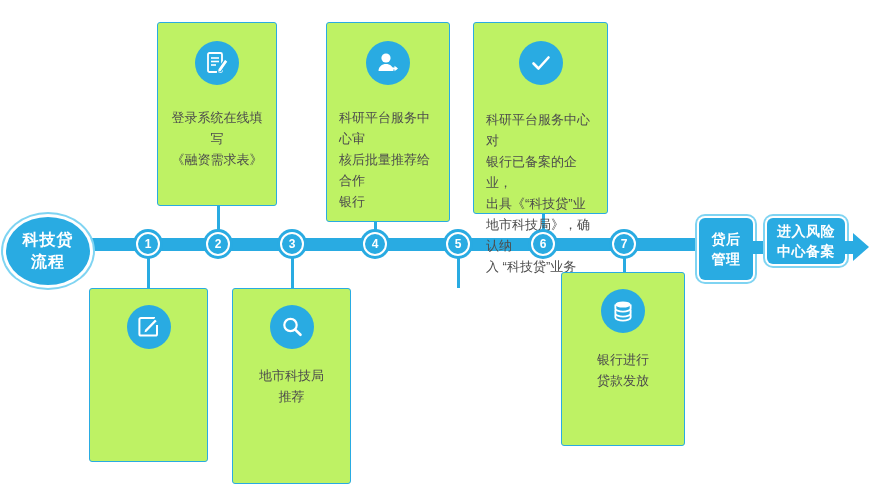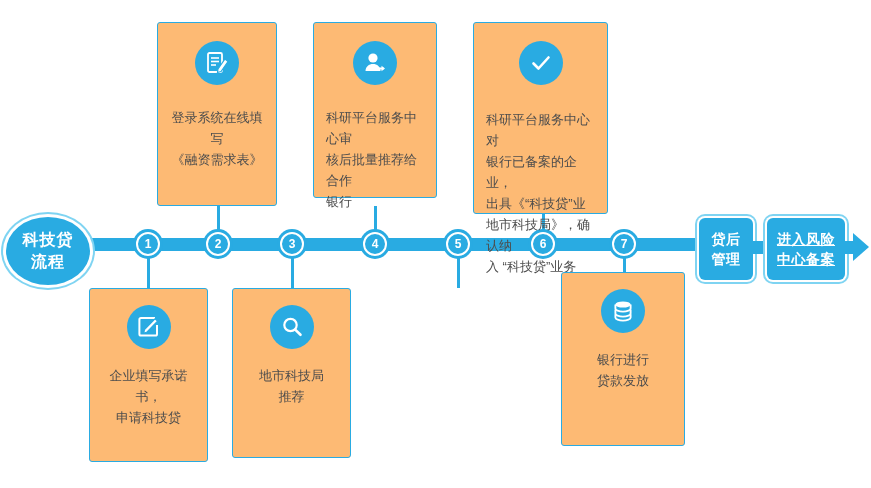--- a/index.html
+++ b/index.html
@@ -40,21 +40,21 @@
   .node i{
     position:relative;z-index:2;font-style:normal;color:#ffffff;
     font-size:12px;font-weight:bold;line-height:1;
   }
 
   .stem{position:absolute;width:3px;background:#29abe2;}
 
   
   .card{
     position:absolute;box-sizing:border-box;
-    border:1px solid #29abe2;background:#fdba74;border-radius:3px;
+    border:1px solid #29abe2;background:#bef264;border-radius:3px;
   }
   .card .icon{
     position:absolute;left:50%;transform:translateX(-50%);
     width:44px;height:44px;border-radius:50%;background:#29abe2;
     display:flex;align-items:center;justify-content:center;
   }
   .card .icon svg{display:block;}
   .card .txt{
     position:absolute;left:12px;right:12px;
     color:#4d4d4d;font-size:13px;line-height:1.62;
@@ -131,21 +131,21 @@
         <line x1="7" y1="8" x2="15" y2="8" stroke="#fff" stroke-width="1.6"></line>
         <line x1="7" y1="11.5" x2="15" y2="11.5" stroke="#fff" stroke-width="1.6"></line>
         <line x1="7" y1="15" x2="12" y2="15" stroke="#fff" stroke-width="1.6"></line>
         <path d="M14 19 L21 9 L24 11.5 L17 21.5 L13.5 22.5 Z" fill="#fff" stroke="#29abe2" stroke-width="1.2"></path>
       </svg>
     </div>
     <div class="txt center" style="top:84px;">登录系统在线填写
 《融资需求表》</div>
   </div>
 
-  <div class="card" style="left:313px;top:22px;width:124px;height:176px;">
+  <div class="card" style="left:326px;top:22px;width:124px;height:200px;">
     <div class="icon" style="top:18px;">
       <svg width="26" height="26" viewBox="0 0 26 26">
         <circle cx="11" cy="8" r="4.6" fill="#fff"></circle>
         <path d="M3.5 21c0-4.3 3.4-7 7.5-7s7.5 2.7 7.5 7z" fill="#fff"></path>
         <path d="M15 18.5h6" stroke="#fff" stroke-width="2.1" stroke-linecap="round"></path>
         <path d="M19.5 15.8 L23 18.5 L19.5 21.2 Z" fill="#fff"></path>
       </svg>
     </div>
     <div class="txt left" style="top:84px;">科研平台服务中心审
 核后批量推荐给合作
@@ -165,25 +165,23 @@
 入 “科技贷”业务</div>
   </div>
 
   <div class="card" style="left:89px;top:288px;width:119px;height:174px;">
     <div class="icon" style="top:16px;">
       <svg width="26" height="26" viewBox="0 0 26 26">
         <path d="M19 4 H5 a1.6 1.6 0 0 0-1.6 1.6 V20 a1.6 1.6 0 0 0 1.6 1.6 H19.4 A1.6 1.6 0 0 0 21 20 V11" fill="none" stroke="#fff" stroke-width="2"></path>
         <path d="M11 18 L21.5 7.2 L19 4.8 L8.5 15.6 L7.8 19.2 Z" fill="#fff" stroke="#29abe2" stroke-width="1.1"></path>
       </svg>
     </div>
-    <div class="txt center" style="top:76px;">企业填写承诺书，
-申请科技贷</div>
-  </div>
-
-  <div class="card" style="left:232px;top:288px;width:119px;height:170px;">
+  </div>
+
+  <div class="card" style="left:232px;top:288px;width:119px;height:196px;">
     <div class="icon" style="top:16px;">
       <svg width="26" height="26" viewBox="0 0 26 26">
         <circle cx="11.5" cy="11" r="6.2" fill="none" stroke="#fff" stroke-width="2.2"></circle>
         <line x1="16.2" y1="15.6" x2="21.5" y2="20.8" stroke="#fff" stroke-width="2.6" stroke-linecap="round"></line>
       </svg>
     </div>
     <div class="txt center" style="top:76px;">地市科技局
 推荐</div>
   </div>
 
@@ -201,21 +199,21 @@
 贷款发放</div>
   </div>
 
   <div class="endbox" style="left:699px;top:218px;width:54px;height:62px;">
     <span>贷后</span>
     <span>管理</span>
   </div>
 
   <div class="arrow-tail" style="left:753px;top:241px;width:16px;height:13px;"></div>
 
-  <div class="endbox" style="left:767px;top:218px;width:78px;height:62px;text-decoration:underline;">
+  <div class="endbox" style="left:767px;top:218px;width:78px;height:46px;">
     <span>进入风险</span>
     <span>中心备案</span>
   </div>
 
   <div class="arrow-tail" style="left:845px;top:241px;width:10px;height:13px;"></div>
   <div class="arrow-head" style="left:853px;top:233px;"></div>
 
 </div>
 
 </body></html>

